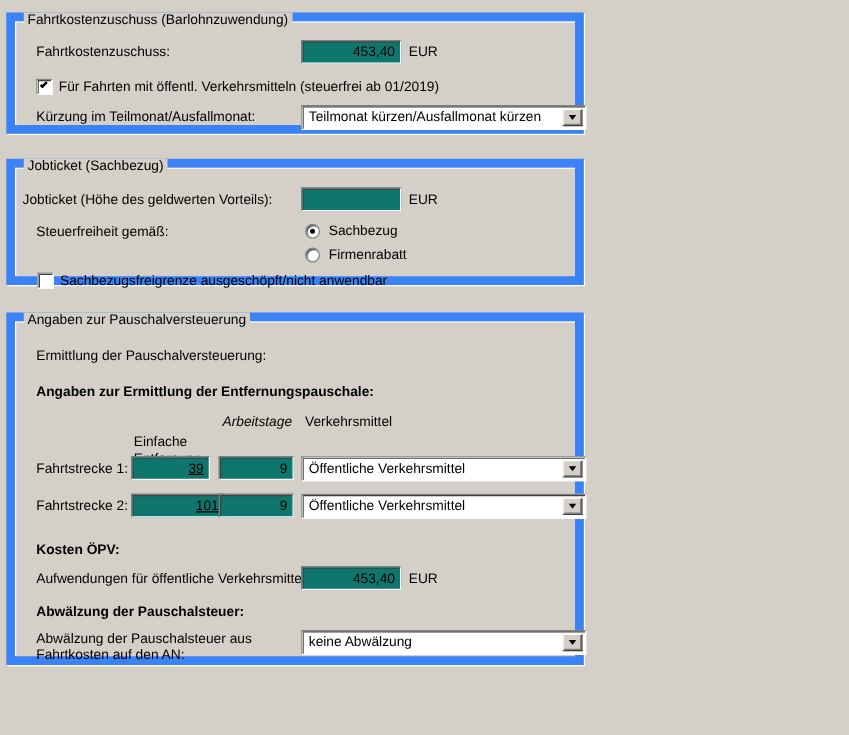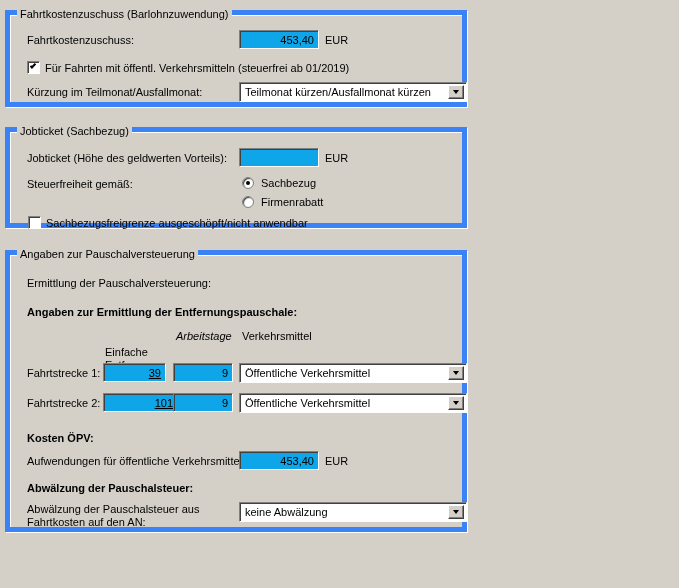--- a/index.html
+++ b/index.html
@@ -10,40 +10,40 @@
     font-size:11px;
     color:#000;
     position:relative;
     overflow:hidden;
   }
   .canvas { position:absolute; left:0; top:0; width:679px; height:588px; }
 
   
   .groupbox {
     position:absolute;
-    border:5px solid #3b82f6;
+    border:7px solid #3b82f6;
     box-shadow: inset 1px 1px 0 #ffffff, 1px 1px 0 #ffffff;
   }
   .group-title {
     position:absolute;
     top:-7px; left:7px;
     background:#d4d0c8;
     padding:0 3px;
     white-space:nowrap;
   }
 
   .lbl { position:absolute; white-space:nowrap; line-height:13px; }
   .lbl.wrap { white-space:pre-line; }
   .bold { font-weight:bold; }
 
   
   .field {
     position:absolute;
     height:19px;
-    background:#0ea5e9;
+    background:#0f766e;
     border:1px solid;
     border-color:#808080 #ffffff #ffffff #808080;
     box-shadow: inset 1px 1px 0 #404040;
     font-family:"Liberation Sans","DejaVu Sans",sans-serif;
     font-size:11px;
     color:#000;
     padding:0 4px;
     outline:none;
   }
   .field.num { text-align:right; }
@@ -135,21 +135,21 @@
       <span class="combo-text">Teilmonat kürzen/Ausfallmonat kürzen</span>
       <span class="combo-btn">
         <span class="combo-arrow"></span>
       </span>
     </div>
   </div>
 
   <div class="groupbox" style="left:5px; top:127px; width:462px; height:101px;">
     <span class="group-title">Jobticket (Sachbezug)</span>
 
-    <span class="lbl" style="left:17px; top:20px;">Jobticket (Höhe des geldwerten Vorteils):</span>
+    <span class="lbl" style="left:6px; top:20px;">Jobticket (Höhe des geldwerten Vorteils):</span>
     <input class="field num" style="left: 229px; top: 16px; width: 80px;" value="">
     <span class="lbl" style="left:315px; top:20px;">EUR</span>
 
     <span class="lbl" style="left:17px; top:46px;">Steuerfreiheit gemäß:</span>
 
     <span class="radio checked" style="left:232px; top:45px;">
       <span class="radio-dot"></span>
     </span>
     <span class="lbl" style="left:251px; top:45px;">Sachbezug</span>
 

